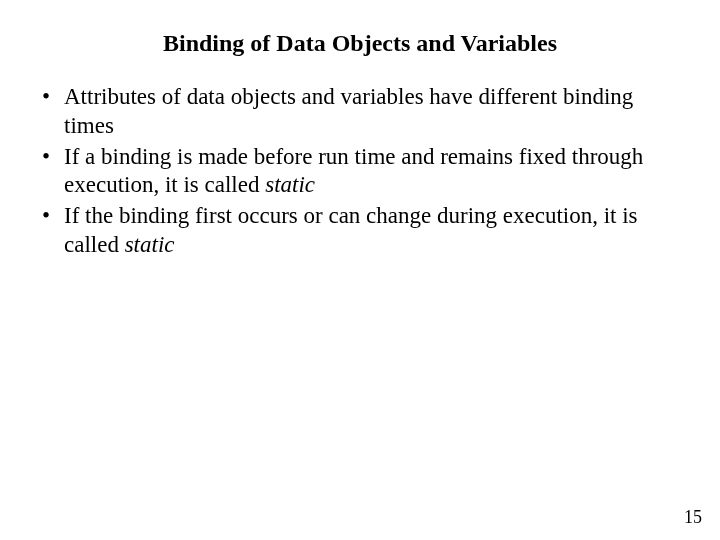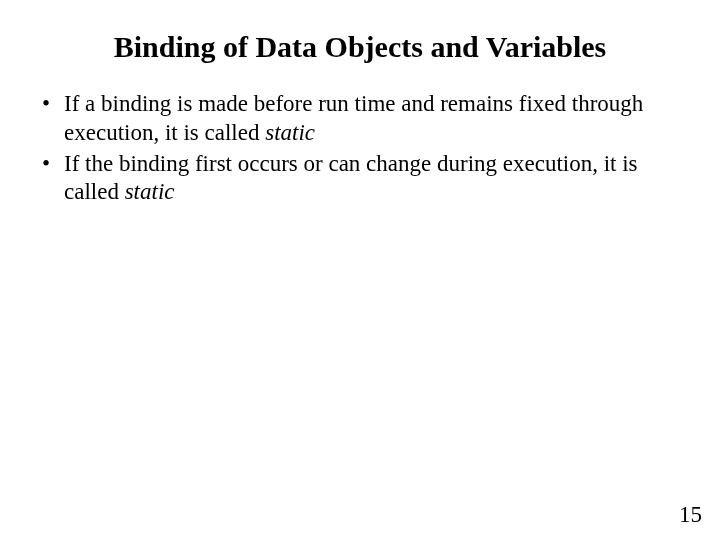--- a/index.html
+++ b/index.html
@@ -12,21 +12,21 @@
     position: relative;
     overflow: hidden;
   }
   .slide {
     width: 100%;
     height: 100%;
     padding: 24px 36px 0 36px;
     position: relative;
   }
   .title {
-    font-size: 30px;
+    font-size: 24px;
     font-weight: bold;
     text-align: center;
     margin-bottom: 26px;
     margin-top: 6px;
     padding-left: 40px;
     padding-right: 40px;
   }
   ul.bullets {
     list-style: none;
     padding-left: 0;
@@ -43,29 +43,32 @@
     position: absolute;
     left: 6px;
     top: 0;
     font-size: 23px;
   }
   .italic { font-style: italic; }
   .page-number {
     position: absolute;
     bottom: 12px;
     right: 18px;
-    font-size: 23px;
+    font-size: 18px;
   }
 </style>
 </head>
 <body>
 
 <div class="slide">
   <h1 class="title">Binding of Data Objects and Variables</h1>
   <ul class="bullets">
+    <li>
+      <span>Attributes of data objects and variables have different binding times</span><span class="italic"></span><span></span>
+    </li>
     <li>
       <span>If a binding is made before run time and remains fixed through execution, it is called </span><span class="italic">static</span><span></span>
     </li>
     <li>
       <span>If the binding first occurs or can change during execution, it is called </span><span class="italic">static</span><span></span>
     </li>
   </ul>
   <div class="page-number">15</div>
 </div>
 

